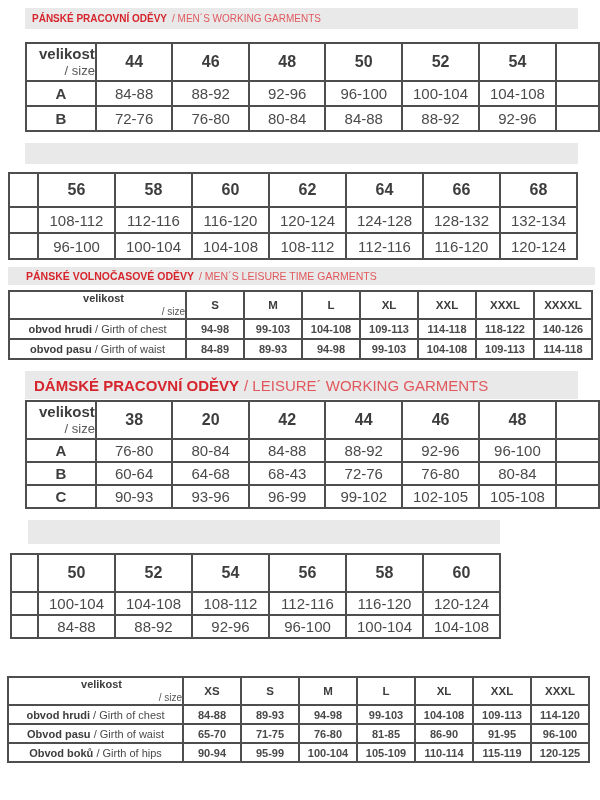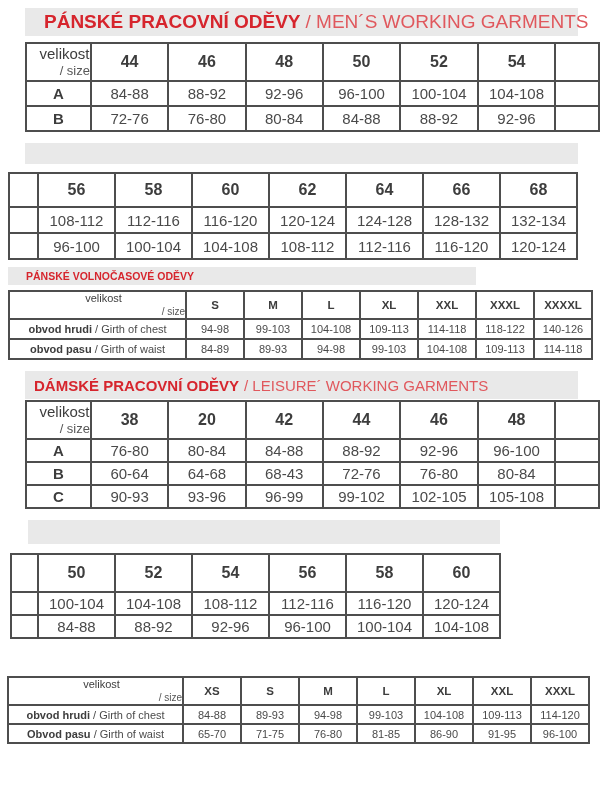--- a/index.html
+++ b/index.html
@@ -5,40 +5,40 @@
   html,body{margin:0;padding:0;}
   .page{
     position:relative;width:600px;height:800px;background:#ffffff;overflow:hidden;
     font-family:"Liberation Sans",sans-serif;
   }
   
   .bar{position:absolute;background:#e9e9e9;box-sizing:border-box;}
   .titlebar{display:flex;align-items:center;}
   .titlebar .cz{font-weight:700;color:var(--accent_red,#d6252d);white-space:pre;}
   .titlebar .en{font-weight:400;color:var(--accent_red_light,#e0585d);margin-left:5px;white-space:pre;text-align:center;}
-  #bar-men-work{left:25px;top:8px;width:553px;height:28px;padding-left:19px;font-size:19px;}
+  #bar-men-work{left:25px;top:8px;width:553px;height:21px;padding-left:7px;font-size:10px;}
   #bar-spacer-1{left:25px;top:143px;width:553px;height:21px;}
-  #bar-men-leisure{left:8px;top:267px;width:468px;height:18px;padding-left:18px;font-size:10.5px;}
+  #bar-men-leisure{left:8px;top:267px;width:587px;height:18px;padding-left:18px;font-size:10.5px;}
   #bar-ladies-work{left:25px;top:371px;width:553px;height:28px;padding-left:9px;font-size:15px;}
   #bar-spacer-2{left:28px;top:520px;width:472px;height:24px;}
 
   
   .tbl{position:absolute;border-collapse:collapse;table-layout:fixed;background:#fff;}
   .tbl th,.tbl td{border:2px solid #4e4e4e;text-align:center;vertical-align:middle;padding:0;overflow:hidden;}
   .tbl-large{font-size:15px;}
   .tbl-large th.num{font-size:16px;font-weight:700;color:#3d3d3d;}
   .tbl-large th.rlbl{font-size:15px;font-weight:700;color:#3d3d3d;}
   .tbl-large td{color:#4a4a4a;font-weight:400;}
-  .vl1{font-weight:400;font-size:15px;color:#3d3d3d;line-height:1.2;margin-left:12px;}
+  .vl1{font-weight:700;font-size:15px;color:#3d3d3d;line-height:1.2;margin-left:12px;}
   .vl2{font-weight:400;font-size:13px;color:#575757;line-height:1.2;text-align:right;}
   .tbl-small{font-size:11px;}
   .tbl-small .vl1{font-size:11px;}
   .tbl-small .vl2{font-size:10px;}
   .tbl-small th.num{font-size:11.5px;font-weight:700;color:#3d3d3d;}
-  .tbl-small td{color:#4a4a4a;font-weight:400;}
+  .tbl-small td{color:#4a4a4a;font-weight:700;}
   .tbl-small th.rowlabel{font-weight:400;}
   .lbl-cz{font-weight:700;color:#3d3d3d;}
   .lbl-en{font-weight:400;color:#4a4a4a;}
 
   #table-men-a{left:25px;top:42px;}
   #table-men-a tr.hrow{height:38px;}
   #table-men-a tr.drow{height:25px;}
   #table-men-b{left:8px;top:172px;}
   #table-men-b tr.hrow{height:34px;}
   #table-men-b tr.drow{height:26px;}
@@ -161,20 +161,21 @@
       <td>108-112</td>
       <td>112-116</td>
       <td>116-120</td>
       <td>120-124</td>
     </tr>
   </tbody>
     </table>
 
   <div class="bar titlebar" id="bar-men-leisure">
     <span class="cz">PÁNSKÉ VOLNOČASOVÉ ODĚVY</span>
+    <span class="en">/ MEN´S LEISURE TIME GARMENTS</span>
   </div>
 
   <table class="tbl tbl-small" id="table-men-leisure">
     <colgroup>
         <col class="w-lbl177">
         <col class="w58">
         <col class="w58">
         <col class="w58">
         <col class="w58">
         <col class="w58">
@@ -374,16 +375,29 @@
         <span class="lbl-en">/ Girth of waist</span>
       </th>
       <td>65-70</td>
       <td>71-75</td>
       <td>76-80</td>
       <td>81-85</td>
       <td>86-90</td>
       <td>91-95</td>
       <td>96-100</td>
     </tr>
+    <tr class="drow">
+      <th class="rowlabel">
+        <span class="lbl-cz">Obvod boků</span>
+        <span class="lbl-en">/ Girth of hips</span>
+      </th>
+      <td>90-94</td>
+      <td>95-99</td>
+      <td>100-104</td>
+      <td>105-109</td>
+      <td>110-114</td>
+      <td>115-119</td>
+      <td>120-125</td>
+    </tr>
   </tbody>
     </table>
 
 </div>
 
 </body></html>

